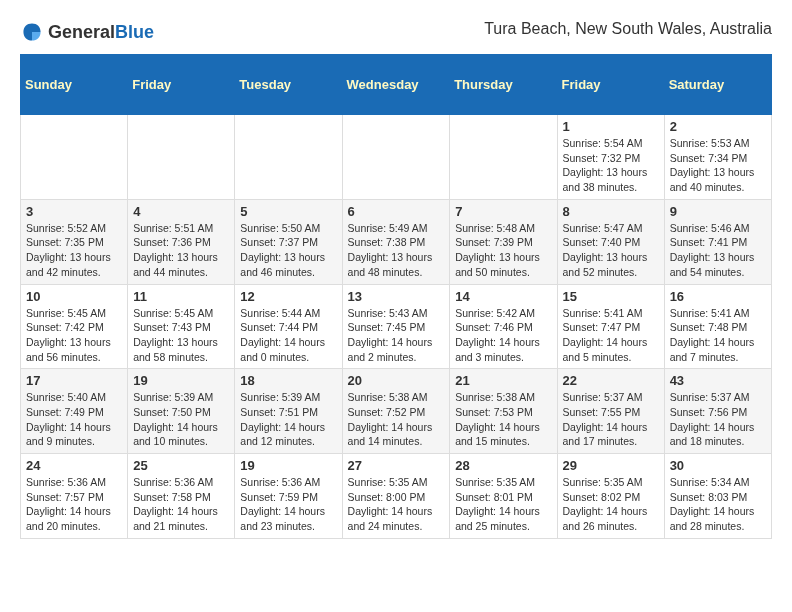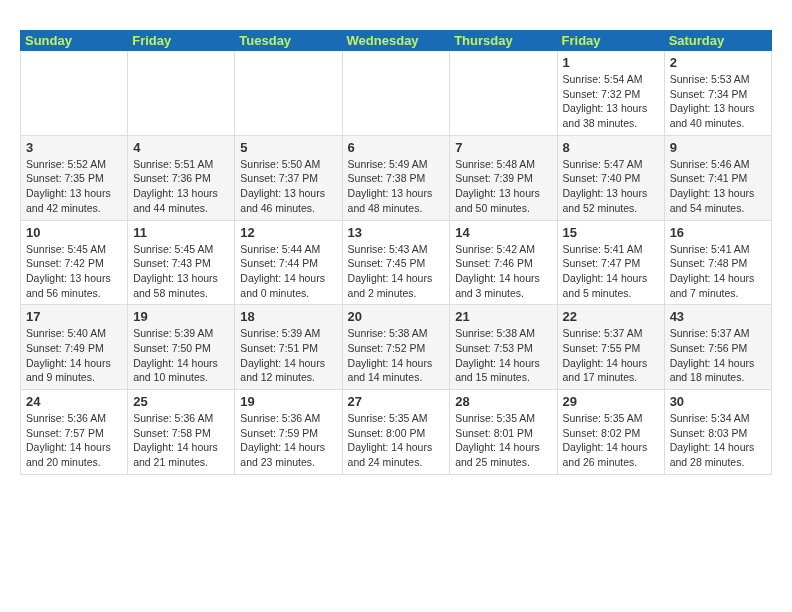--- a/index.html
+++ b/index.html
@@ -47,24 +47,24 @@
       font-size: 16px;
       color: #333;
     }
     .calendar-table {
       width: 100%;
       border-collapse: collapse;
       border: 1px solid #ccc;
     }
     .calendar-table th {
       background-color: #1a6bb5;
-      color: #bef264;
+      color: #fef9c3;
       font-size: 13px;
       font-weight: bold;
-      padding: 2px 4px;
+      padding: 22px 4px;
       text-align: left;
       border: 1px solid #1a6bb5;
     }
     .calendar-table td {
       vertical-align: top;
       padding: 4px 5px;
       font-size: 10.5px;
       color: #333;
       border: 1px solid #ddd;
       width: 108px;
@@ -85,21 +85,31 @@
       line-height: 1.4;
     }
     .empty-cell {
       background: #fff;
     }
   </style>
 </head>
 <body>
 
 <div class="header-area">
+  <div class="logo">
+    <svg class="logo-icon" viewBox="0 0 28 28" xmlns="http://www.w3.org/2000/svg">
+      <path d="M14 4 C8 4 4 8 4 14 C4 20 8 24 14 24 L14 14 L24 14 C24 8 20 4 14 4Z" fill="#1a6bb5"></path>
+      <path d="M14 14 L24 14 C24 20 20 24 14 24Z" fill="#5aabee"></path>
+    </svg>
+    <div>
+      <span class="logo-text-general">General</span><span class="logo-text-blue">Blue</span>
+    </div>
+  </div>
   <div class="title-area">
+    <div class="location-title">Tura Beach, New South Wales, Australia</div>
   </div>
 </div>
 
 <table class="calendar-table">
   <thead>
     <tr>
       <th>Sunday</th>
       <th>Friday</th>
       <th>Tuesday</th>
       <th>Wednesday</th>

